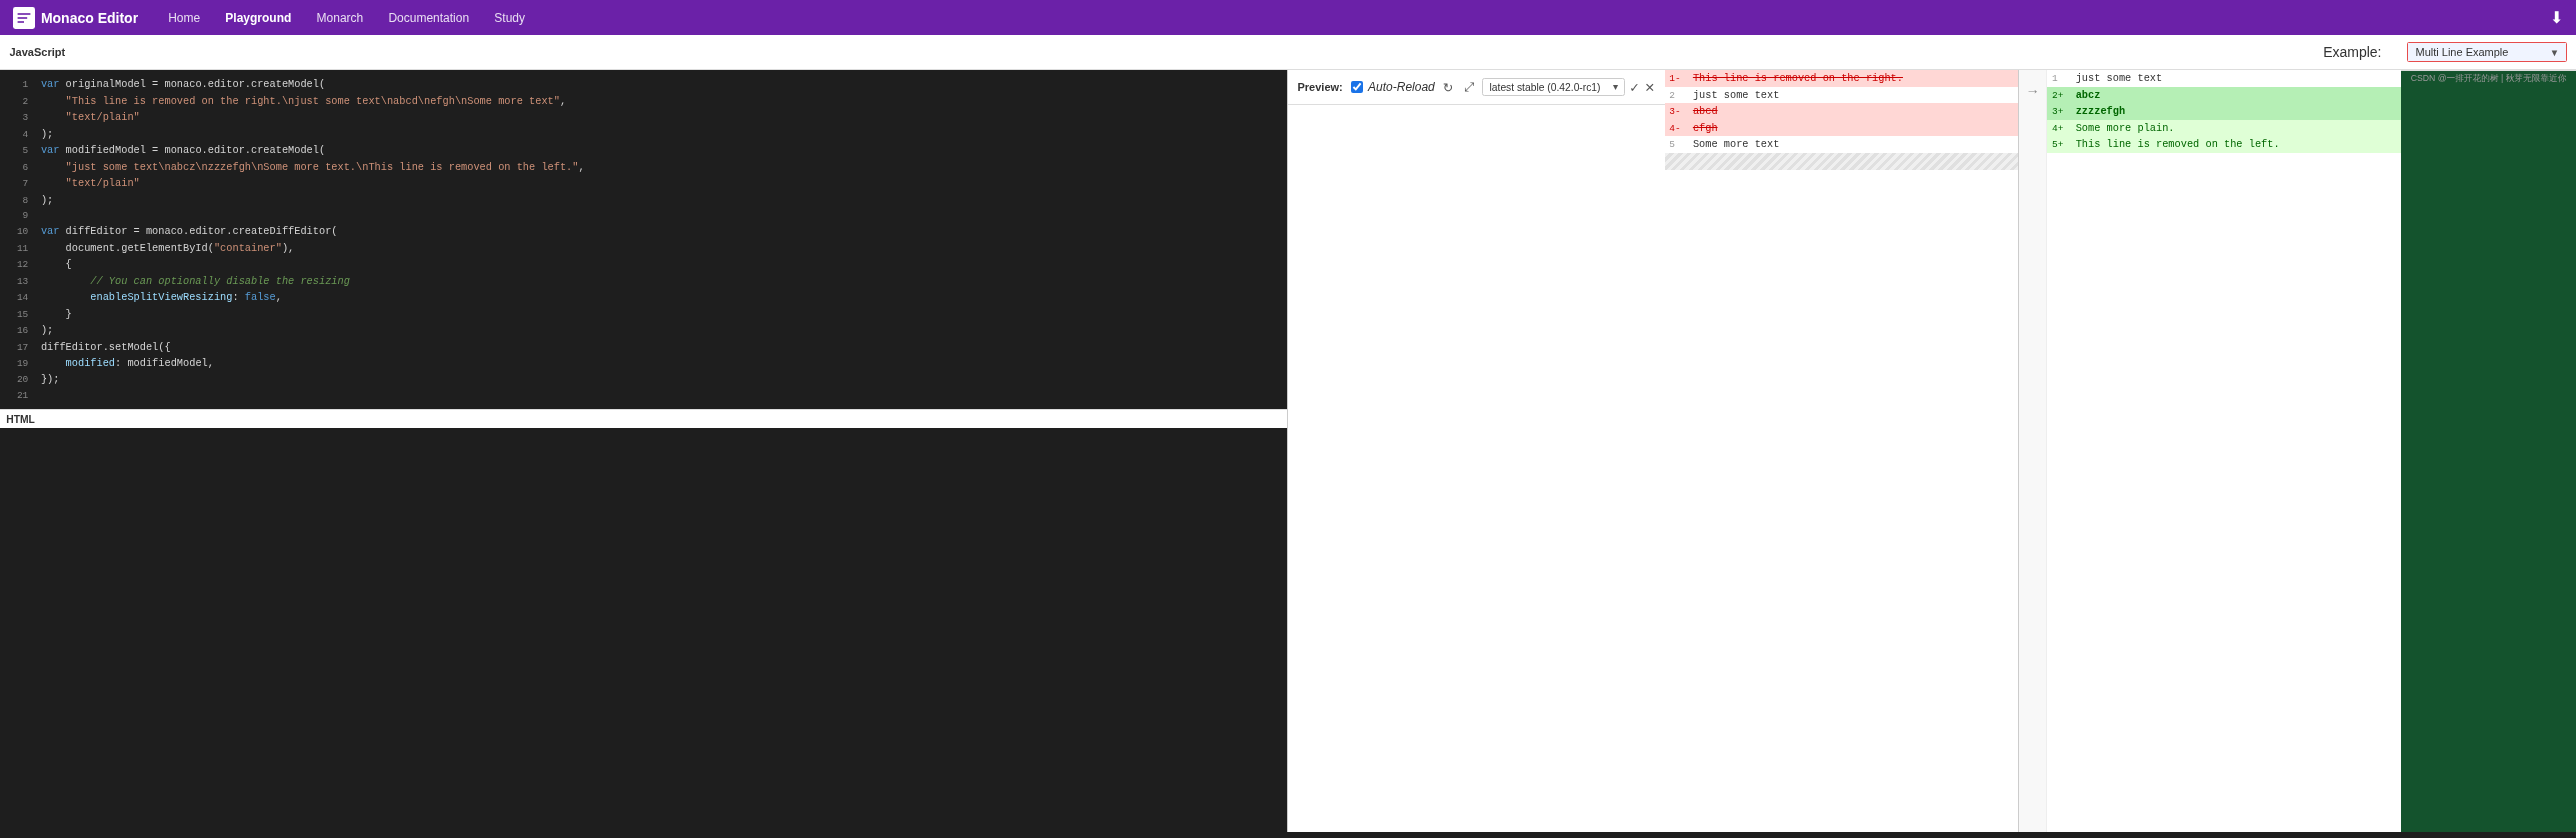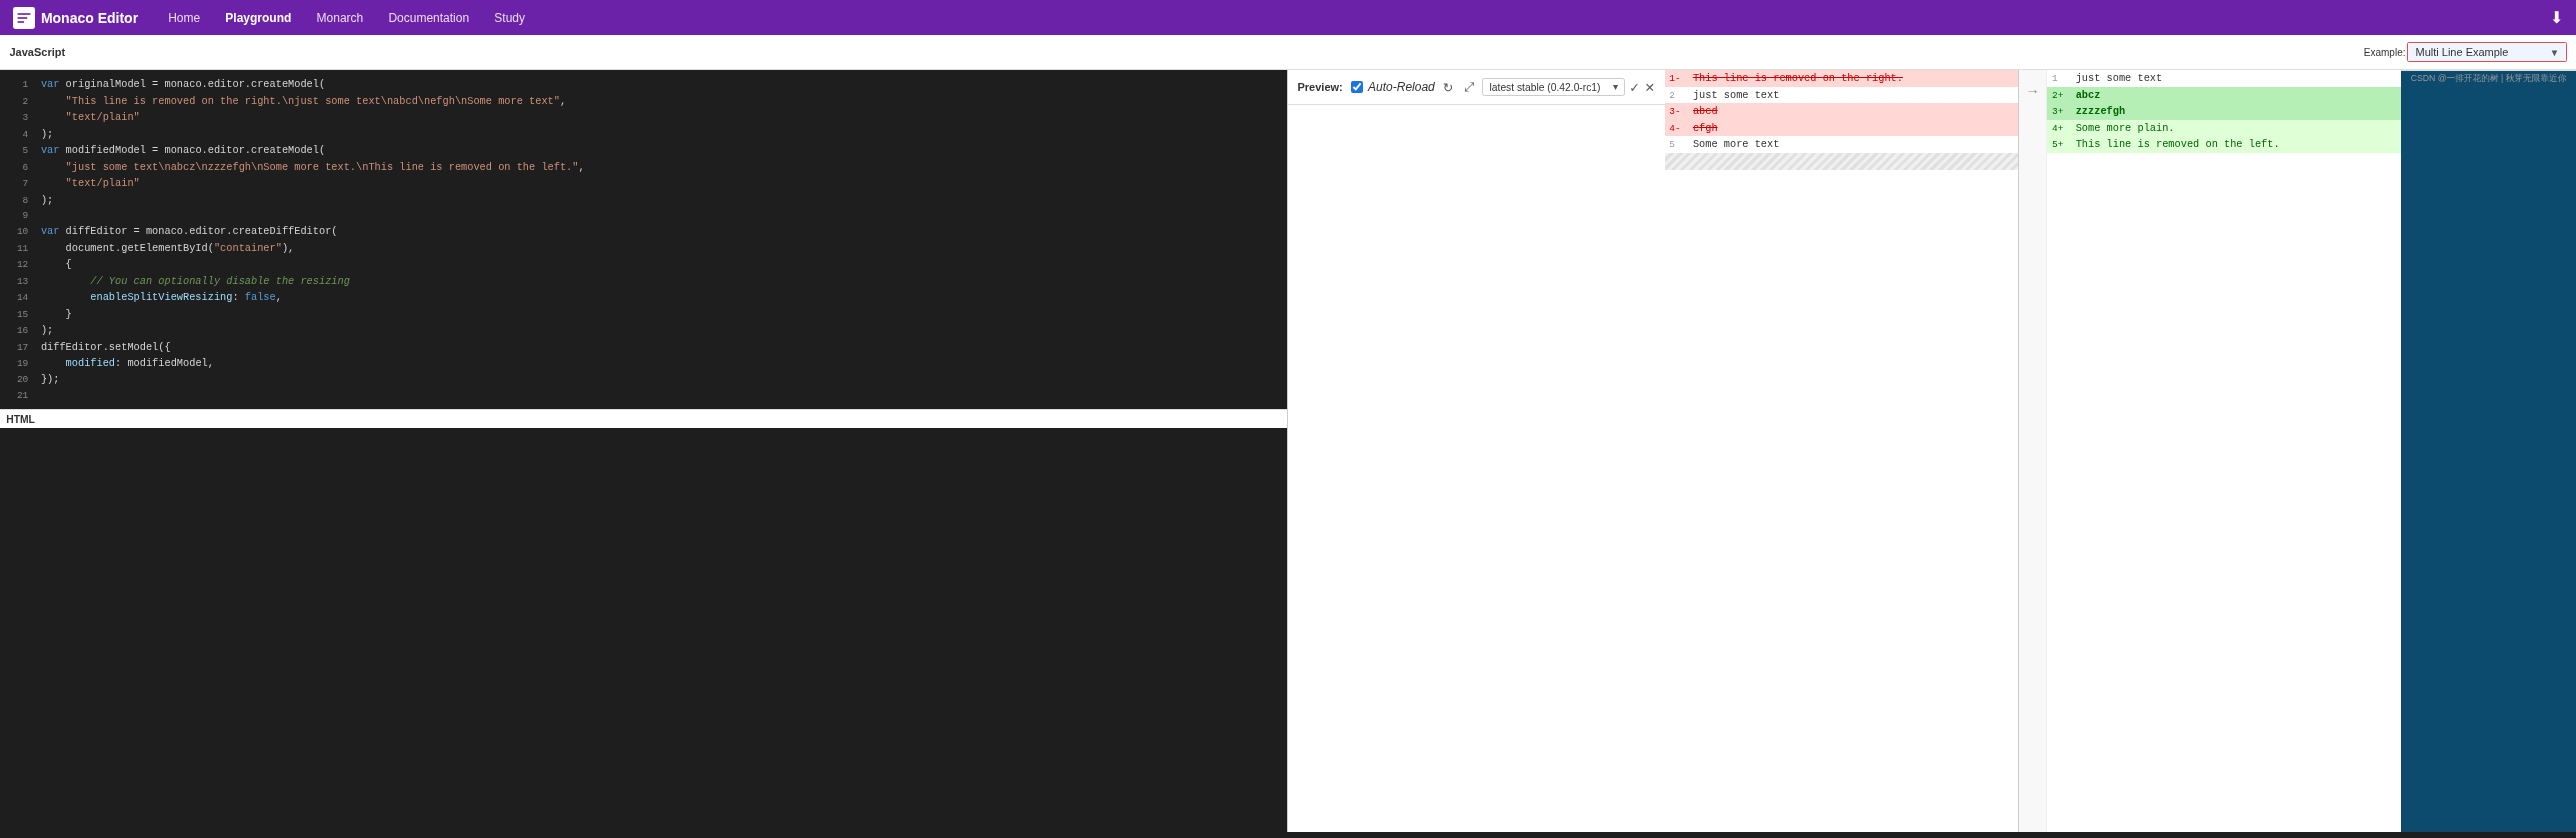--- a/index.html
+++ b/index.html
@@ -66,31 +66,31 @@
       height: calc(100vh - 41px);
     }
 
     
     .toolbar {
       display: flex;
       align-items: center;
       padding: 4.7px 9.5px;
       background: #fff;
       border-bottom: 0.8px solid #ddd;
-      gap: 1px;
+      gap: 25px;
       height: 35px;
       justify-content: flex-end;
     }
     .toolbar-lang {
       font-size: 11px;
       font-weight: 600;
       color: #333;
     }
     .toolbar-example-label {
-      font-size: 10px;
+      font-size: 14px;
       color: #333;
       margin-left: auto;
     }
     .example-select-wrapper {
       position: relative;
       border: 1.6px solid #e74c4c;
       border-radius: 1.6px;
     }
     .example-select {
       appearance: none;
@@ -304,21 +304,21 @@
     
     .diff-added { background: #dfffd6; }
     .diff-added .diff-line-number { color: #006600; }
     .diff-added .diff-line-text { color: #006600; font-weight: 500; }
     .diff-added-highlight { background: #b5efb5; }
     .diff-added-highlight .diff-line-number { color: #006600; }
     .diff-added-highlight .diff-line-text { color: #006600; font-weight: 600; }
 
     
     .status-bar {
-      background: #0c4a6e;
+      background: #14532d;
       border-top: 0.8px solid #ddd;
       padding: 1.6px 9.5px;
       font-size: 8.7px;
       color: #999;
       text-align: right;
     }
   </style>
 </head>
 <body>
 

